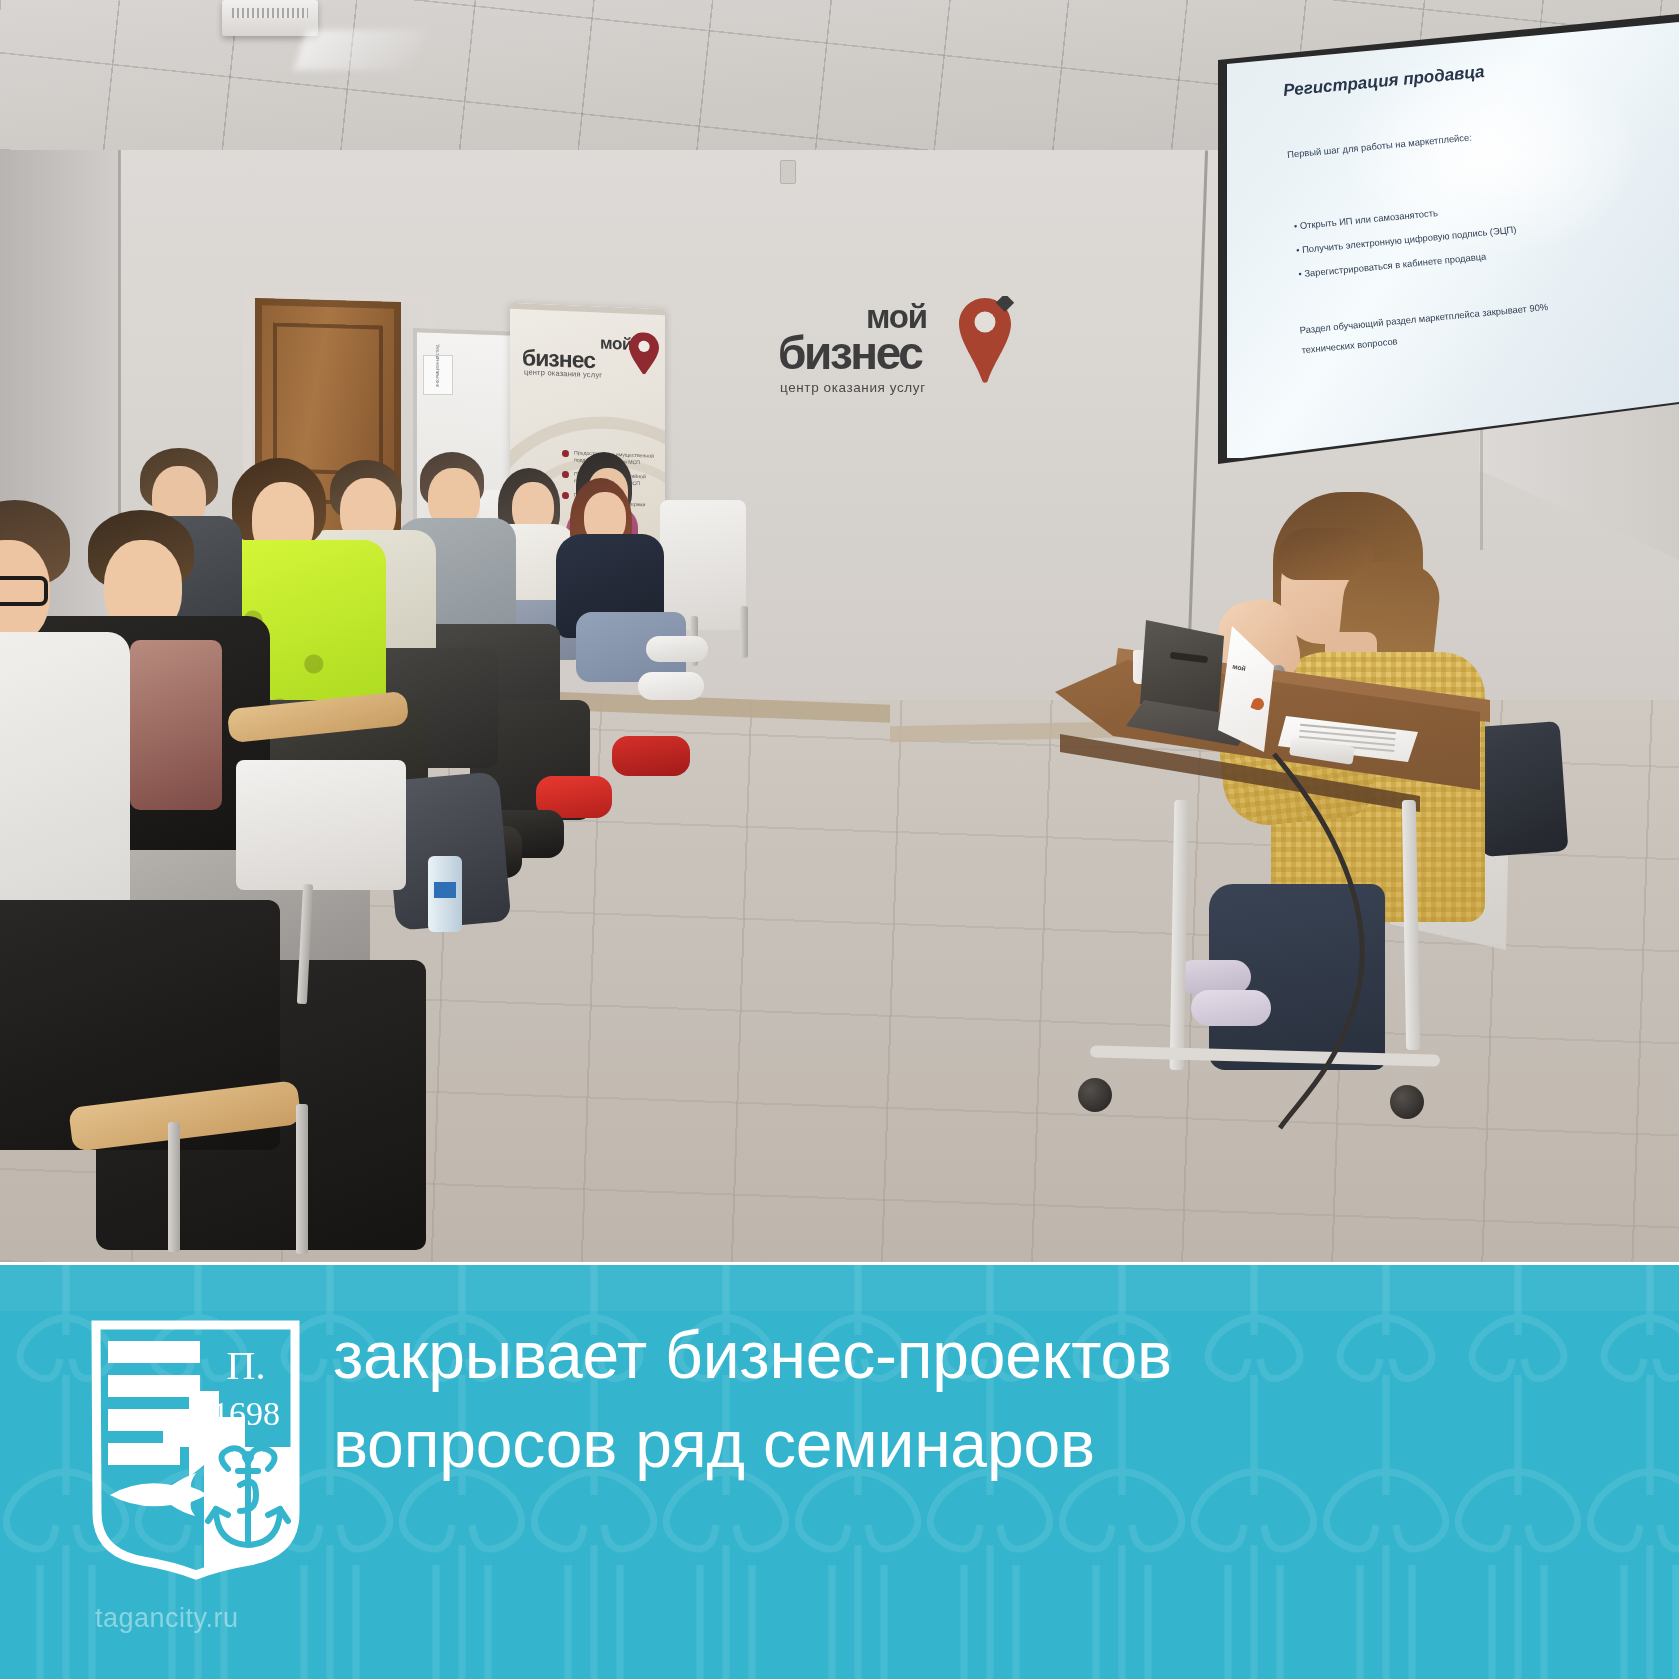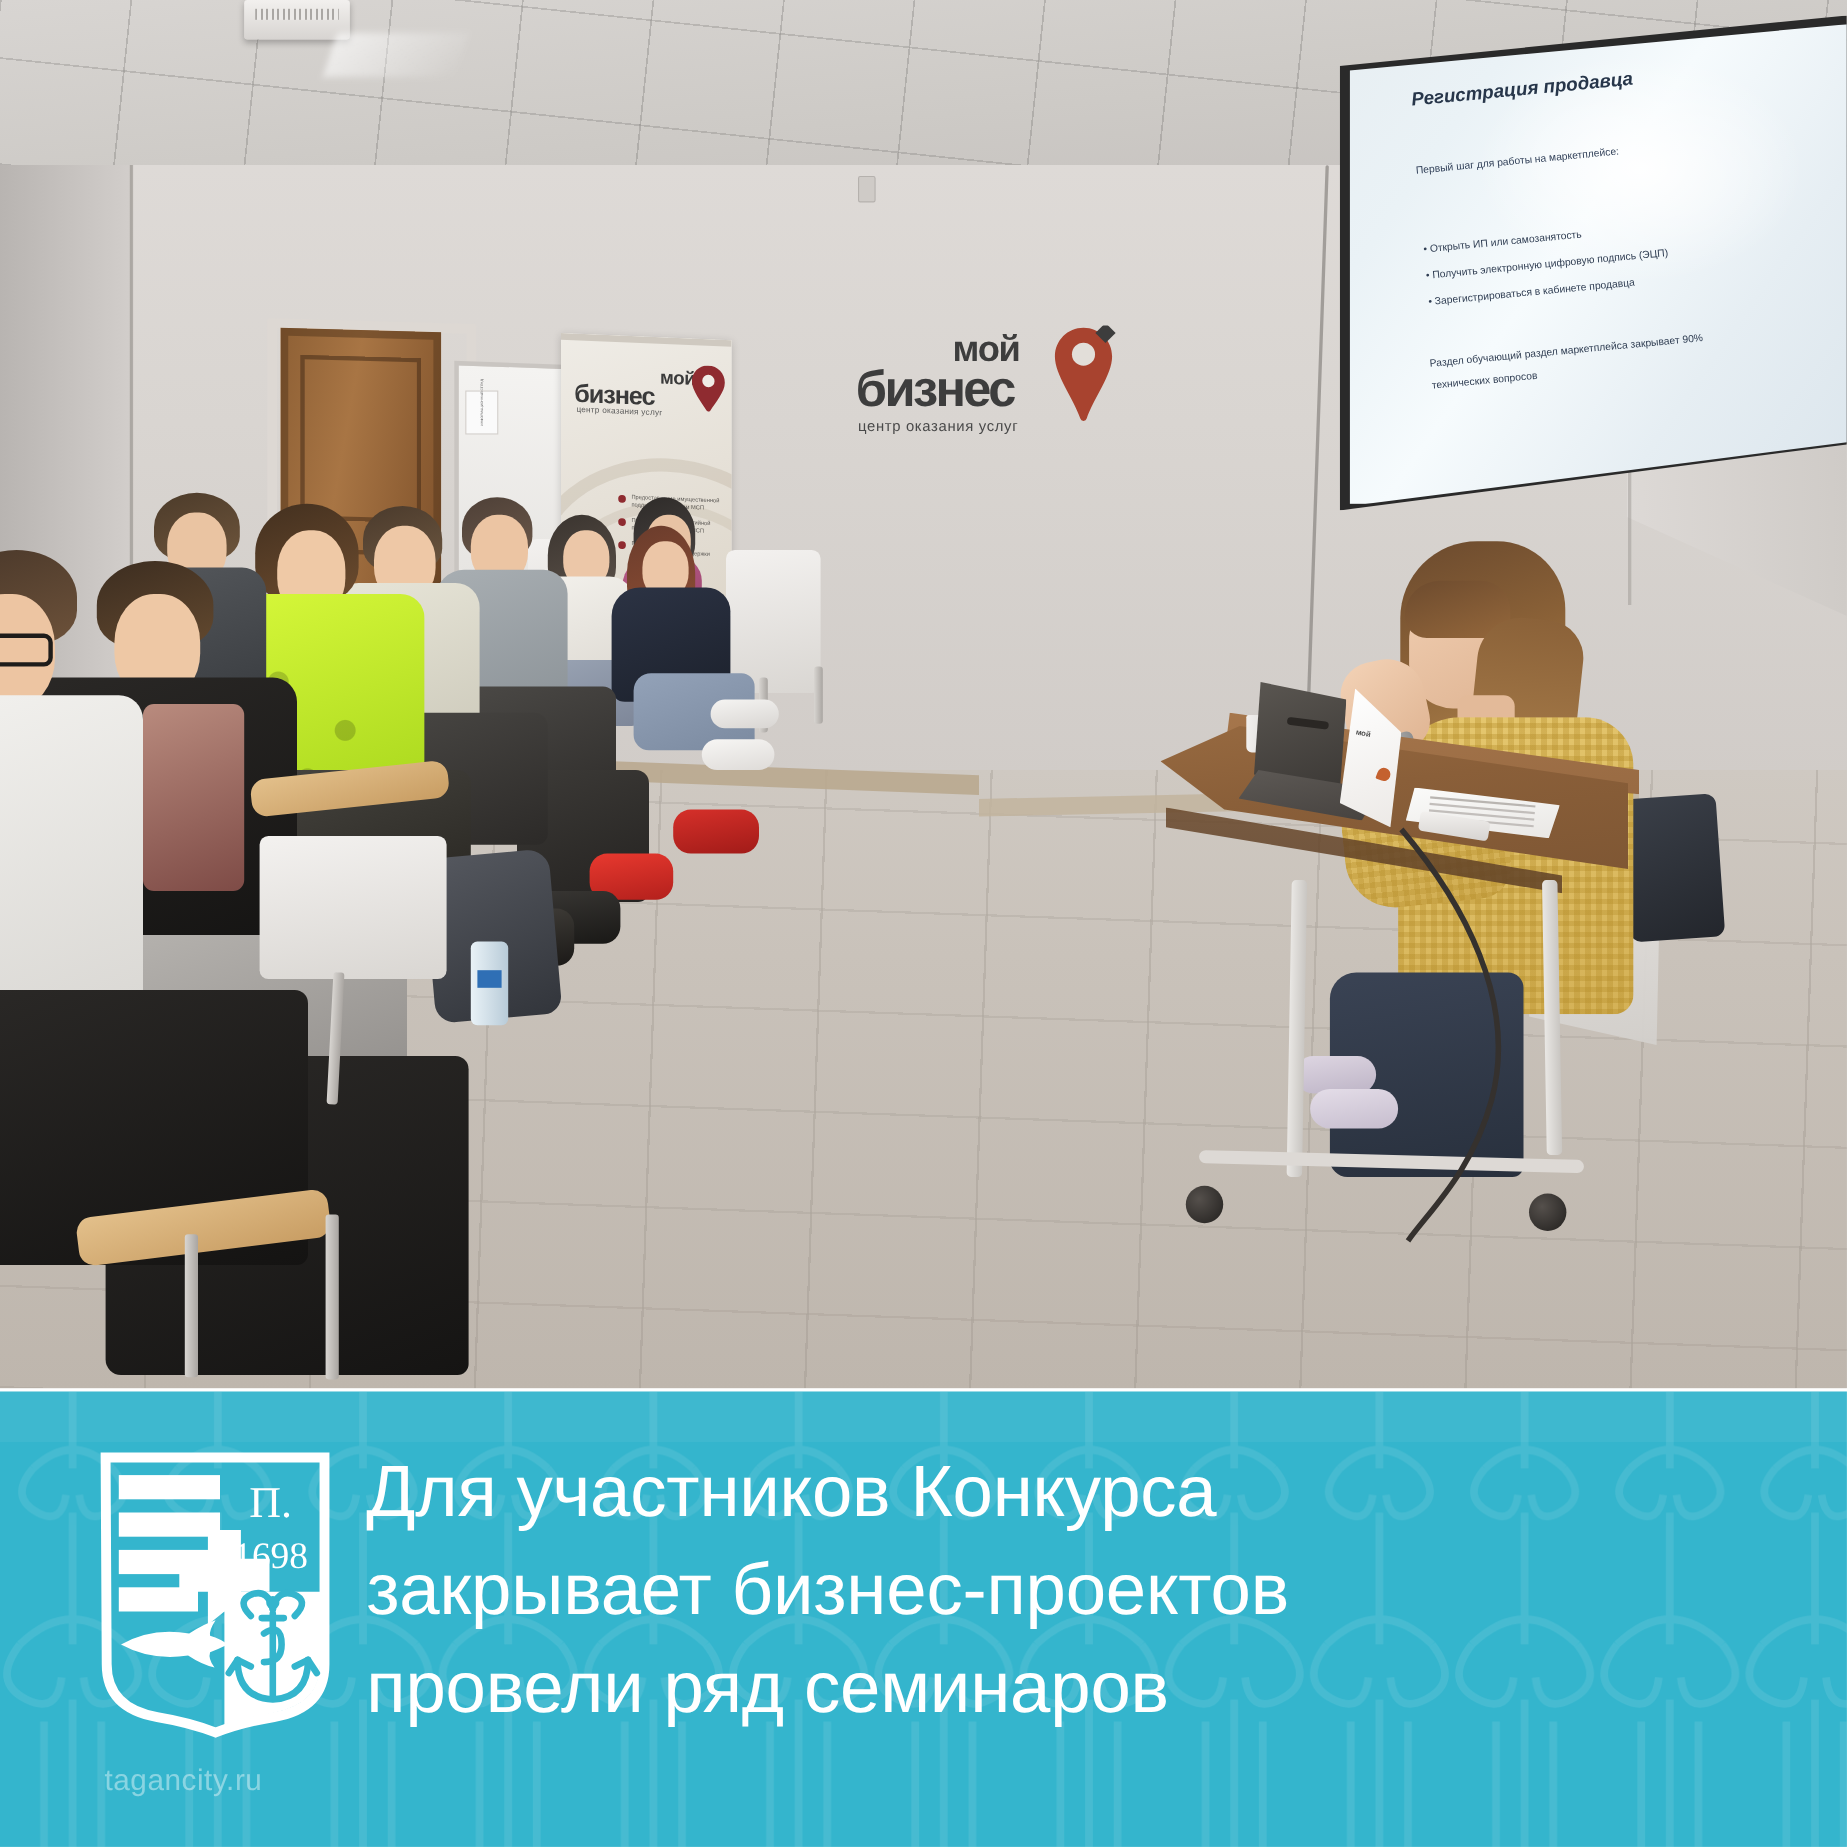--- a/index.html
+++ b/index.html
@@ -533,19 +533,18 @@
       </g>
       <circle cx="160" cy="140" r="6" fill="#34b5cd"></circle>
 
       <text x="158" y="62" text-anchor="middle" font-family="'Liberation Serif',serif" font-size="40" fill="#ffffff">П.</text>
       <text x="158" y="108" text-anchor="middle" font-family="'Liberation Serif',serif" font-size="34" fill="#ffffff">1698</text>
     </svg>
 
     <div class="wm">tagancity.ru</div>
 
     <div class="headline">
-      <span class="ln">Для участников Конкурса</span>
       <span class="ln">закрывает бизнес-проектов</span>
-      <span class="ln">провели ряд семинаров</span>
+      <span class="ln">вопросов ряд семинаров</span>
     </div>
   </div>
 
 </div>
 
 </body></html>

